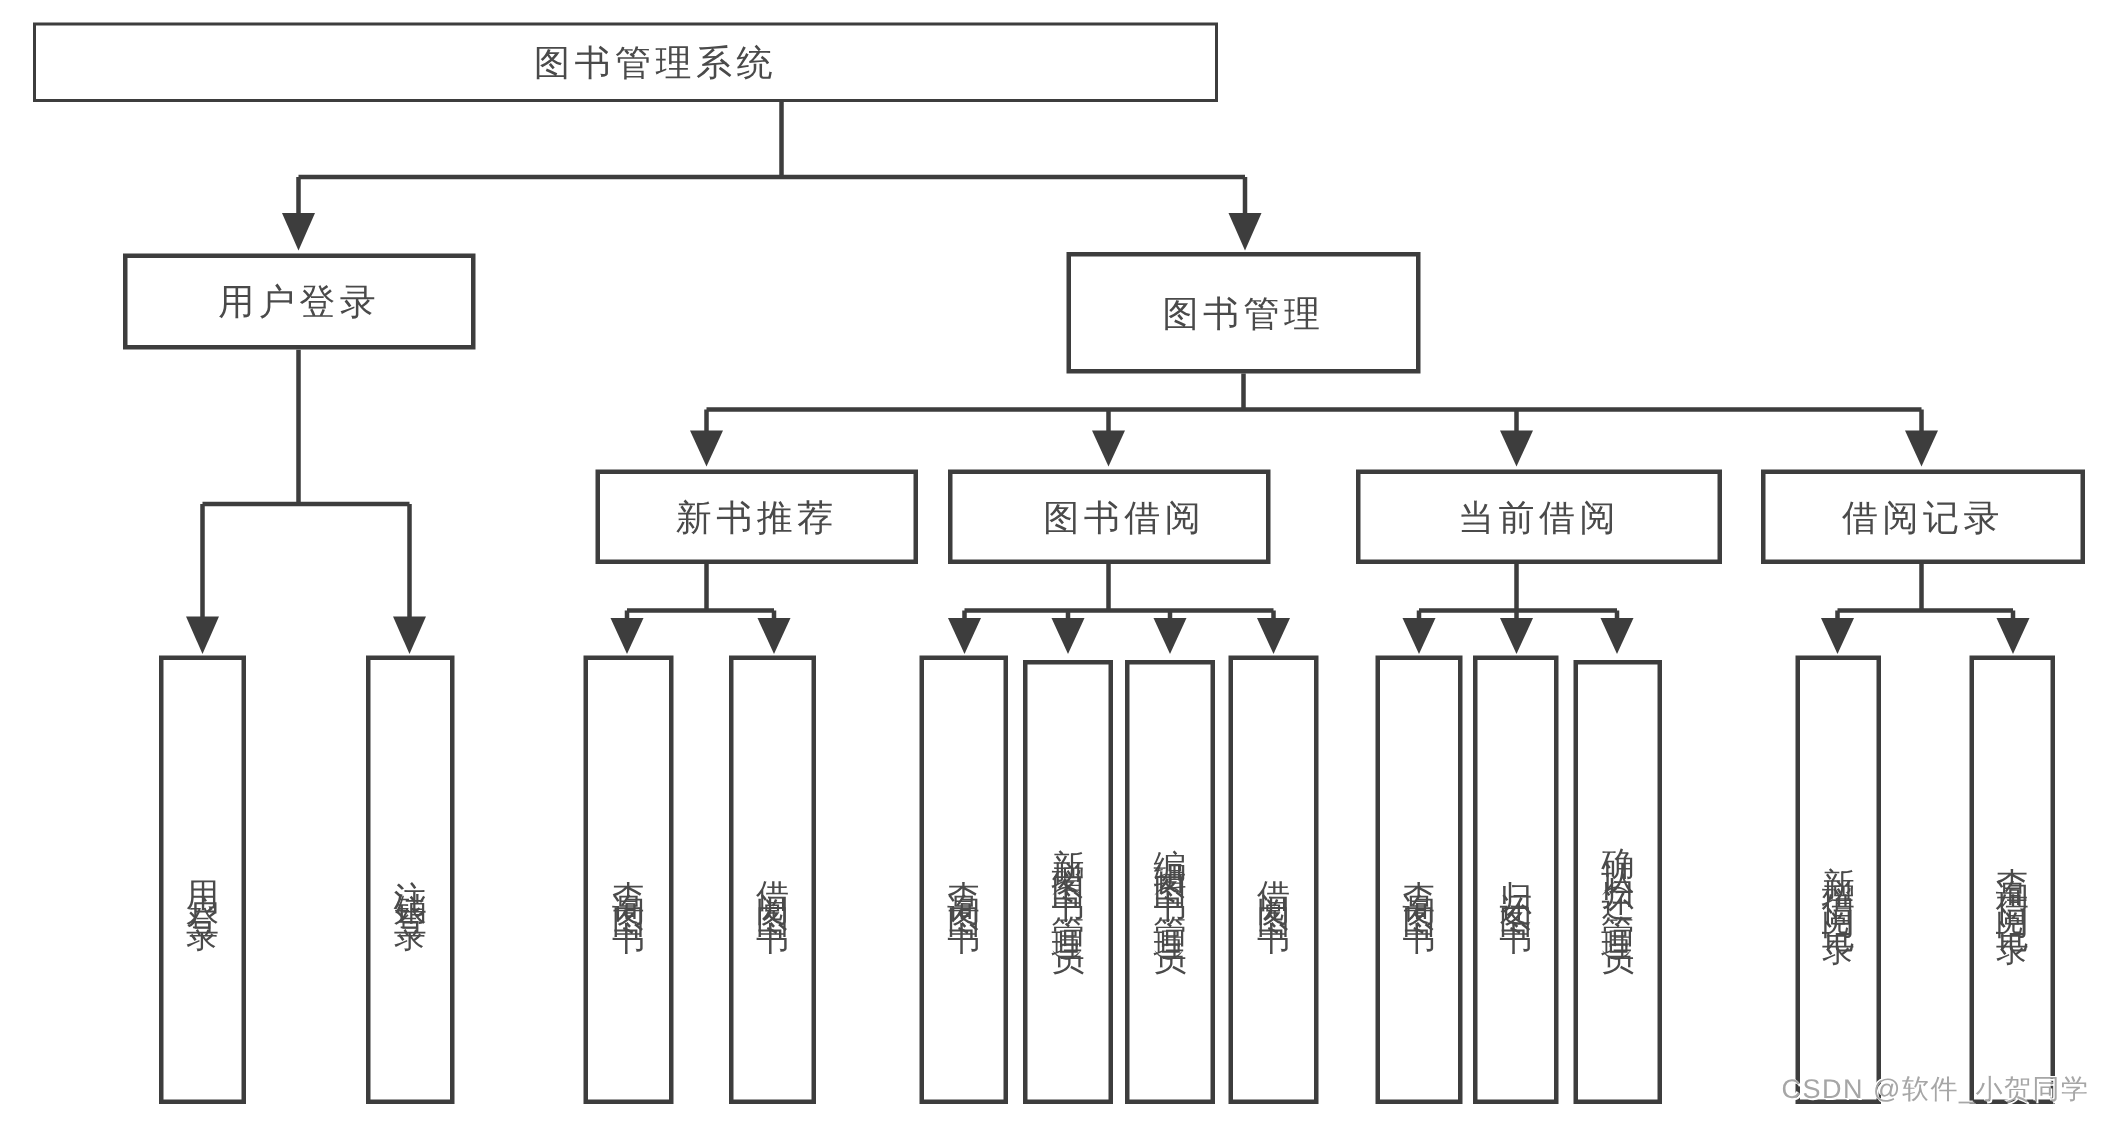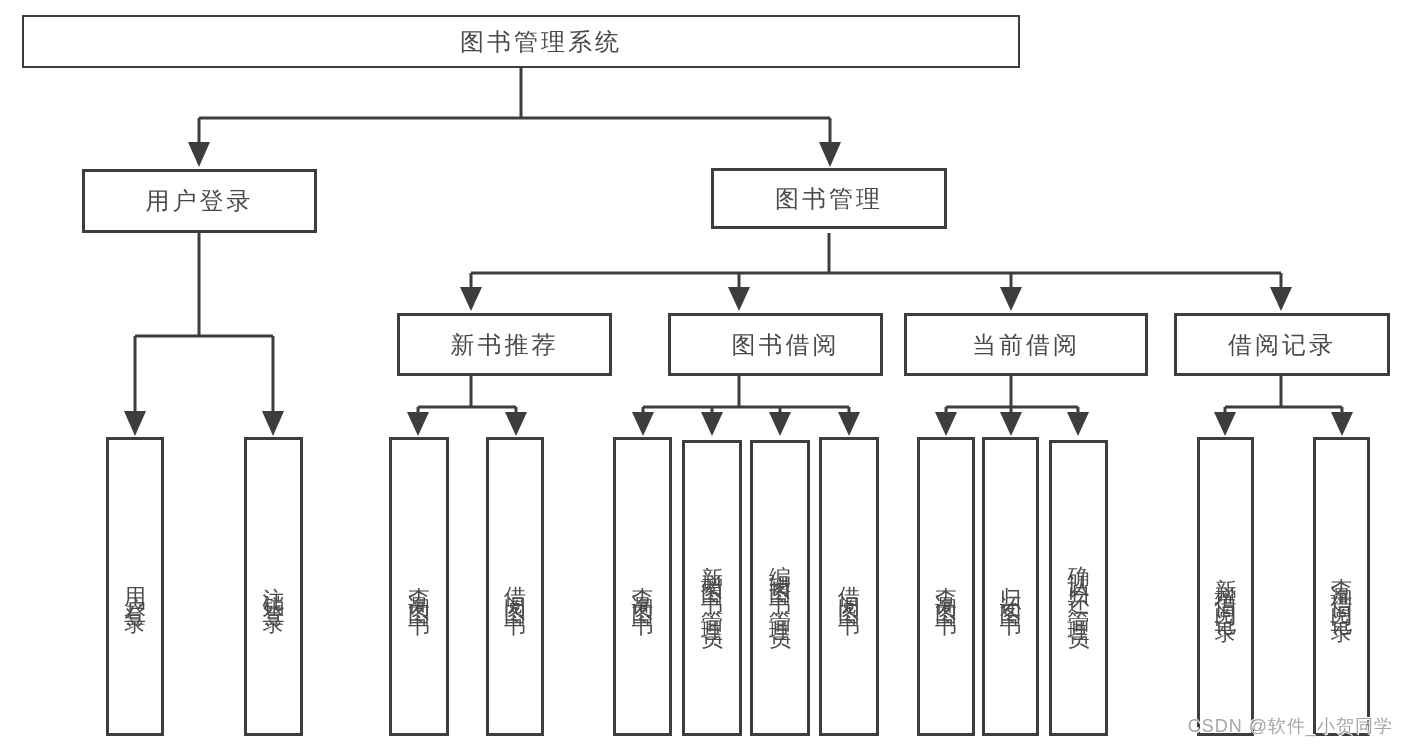--- a/index.html
+++ b/index.html
@@ -74,35 +74,35 @@
 
       <polygon points="935,412 957,412 946,436"></polygon>
       <polygon points="1000,412 1022,412 1011,436"></polygon>
       <polygon points="1067,412 1089,412 1078,436"></polygon>
 
       <polygon points="1214,412 1236,412 1225,436"></polygon>
       <polygon points="1331,412 1353,412 1342,436"></polygon>
     </g>
   </svg>
 
-  <div class="node hbox title-box" style="left:22px;top:15px;width:998px;height:53px;padding-left:40px;">
+  <div class="node hbox title-box" style="left:22px;top:15px;width:790px;height:53px;padding-left:40px;">
     <span>图书管理系统</span>
   </div>
 
   <div class="node hbox" style="left:82px;top:169px;width:235px;height:64px;">
     <span>用户登录</span>
   </div>
-  <div class="node hbox" style="left:711px;top:168px;width:236px;height:61px;">
+  <div class="node hbox" style="left:711px;top:168px;width:236px;height:81px;">
     <span>图书管理</span>
   </div>
 
   <div class="node hbox" style="left:364px;top:313px;width:215px;height:63px;margin-left:33px;">
     <span>新书推荐</span>
   </div>
-  <div class="node hbox" style="left:668px;top:313px;width:215px;height:63px;padding-left:20px;">
+  <div class="node hbox" style="left:632px;top:313px;width:215px;height:63px;padding-left:20px;">
     <span>图书借阅</span>
   </div>
   <div class="node hbox" style="left:904px;top:313px;width:244px;height:63px;">
     <span>当前借阅</span>
   </div>
   <div class="node hbox" style="left:1174px;top:313px;width:216px;height:63px;">
     <span>借阅记录</span>
   </div>
 
   <div class="node vbox" style="left:106px;top:437px;width:58px;height:299px;">

